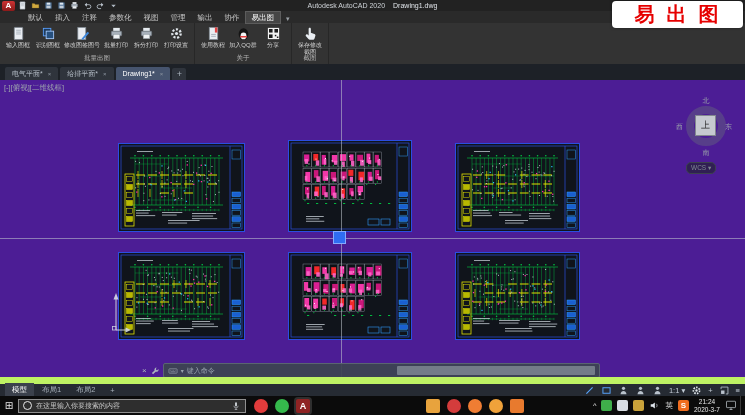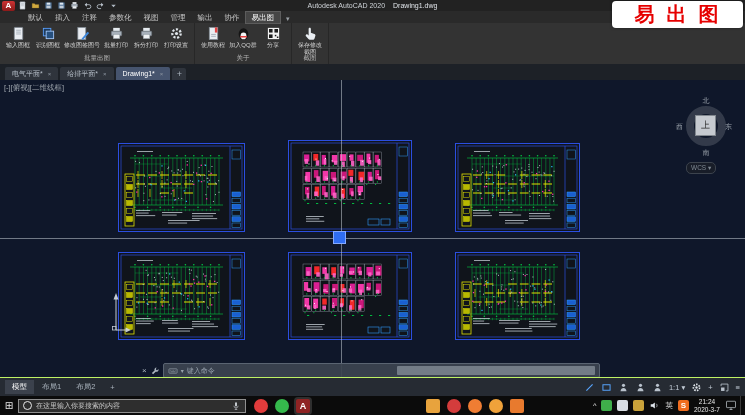--- a/index.html
+++ b/index.html
@@ -32,21 +32,21 @@
   .rbtn .rlb{font-size:6px;color:#d2d2d2;text-align:center;line-height:6.5px;white-space:nowrap;}
   .rbtn.wrap{width:28px;}
   .rbtn.wrap .rlb{white-space:normal;}
   
   .ftabs{position:absolute;top:64px;left:0;right:0;height:16px;background:#1d2127;display:flex;align-items:flex-end;padding-left:5px;gap:2px;z-index:3;}
   .ftab{height:13px;background:#2f343c;color:#b7bfc9;font-size:7px;display:flex;align-items:center;gap:5px;padding:0 7px;border-radius:2px 2px 0 0;}
   .ftab.active{background:#46546e;color:#fff;}
   .ftab .fx{font-size:6px;color:#8e97a2;}
   .fplus{width:14px;height:12px;background:#2f343c;color:#aab3bd;text-align:center;line-height:12px;font-size:9px;border-radius:2px 2px 0 0;}
   
-  .canvas{position:absolute;top:80px;left:0;width:745px;height:297px;background:#0f172a;overflow:hidden;}
+  .canvas{position:absolute;top:80px;left:0;width:745px;height:297px;background:#4c1d95;overflow:hidden;}
   .vp-label{position:absolute;left:4px;top:3px;font-size:7.5px;color:#9fa6ae;z-index:8;}
   .ch-v{position:absolute;left:341px;top:0;width:1px;height:100%;background:rgba(195,202,210,.55);z-index:6;}
   .ch-h{position:absolute;top:158px;left:0;width:100%;height:1px;background:rgba(195,202,210,.55);z-index:6;}
   .pickbox{position:absolute;left:333px;top:151px;width:13px;height:13px;background:#2f6df2;border:1px solid #86aaff;box-sizing:border-box;z-index:7;}
   .ucs{position:absolute;left:104px;top:210px;z-index:5;opacity:.9;}
   .viewcube{position:absolute;right:10px;top:14px;width:58px;height:84px;font-size:7px;color:#98a0a9;z-index:8;}
   .vc-ring{position:absolute;left:9px;top:12px;width:40px;height:40px;border-radius:50%;border:8px solid rgba(105,112,122,.40);box-sizing:border-box;}
   .vc-n{position:absolute;left:0;right:0;top:2px;text-align:center;}
   .vc-s{position:absolute;left:0;right:0;top:54px;text-align:center;}
   .vc-w{position:absolute;left:-1px;top:28px;}
@@ -56,21 +56,21 @@
   .vc-wcs{position:absolute;left:9px;top:68px;font-size:6.5px;color:#7f8892;border:1px solid #3c434d;border-radius:5px;padding:0 4px;line-height:10px;background:rgba(30,34,40,.6);}
   
   .cmdbar{position:absolute;left:142px;top:283px;width:458px;height:15px;display:flex;align-items:center;gap:3px;z-index:9;}
   .cmd-x{color:#aab3bd;font-size:8px;line-height:15px;}
   .cmd-wrench{display:flex;align-items:center;}
   .cmd-field{flex:1;height:13px;background:rgba(60,68,80,.92);border:1px solid #5a6472;border-radius:2px;display:flex;align-items:center;gap:3px;padding:0 4px;}
   .cmd-caret{color:#9aa4ae;font-size:6px;}
   .cmd-ghost{color:#98a2ae;font-size:7px;}
   .cmd-lightseg{width:198px;height:9px;background:#7e8792;opacity:.85;border-radius:1px;margin-left:auto;}
   
-  .statusbar{position:absolute;top:377px;left:0;right:0;height:19px;background:#262b33;display:flex;align-items:center;justify-content:space-between;padding:0 5px;box-sizing:border-box;border-top:1px solid #bef264;}
+  .statusbar{position:absolute;top:377px;left:0;right:0;height:19px;background:#262b33;display:flex;align-items:center;justify-content:space-between;padding:0 5px;box-sizing:border-box;border-top:7px solid #bef264;}
   .ltabs{display:flex;align-items:center;gap:1px;font-size:7.5px;}
   .ltab{padding:2px 7px;color:#aab3bd;}
   .ltab.active{background:#3b414c;color:#fff;}
   .sicons{display:flex;align-items:center;gap:6px;}
   .st-ic{display:flex;align-items:center;color:#b9c2cc;}
   .st-text{font-size:7.5px;color:#c3ccd6;}
   
   .taskbar{position:absolute;top:396px;left:0;right:0;height:19px;background:#0b0b0b;display:flex;align-items:center;z-index:20;}
   .tb-start{width:18px;text-align:center;color:#e8e8e8;font-size:10px;line-height:19px;}
   .tb-search{width:228px;height:14px;background:#2e2e2e;border:1px solid #8f8f8f;display:flex;align-items:center;gap:4px;padding:0 4px;box-sizing:border-box;}

